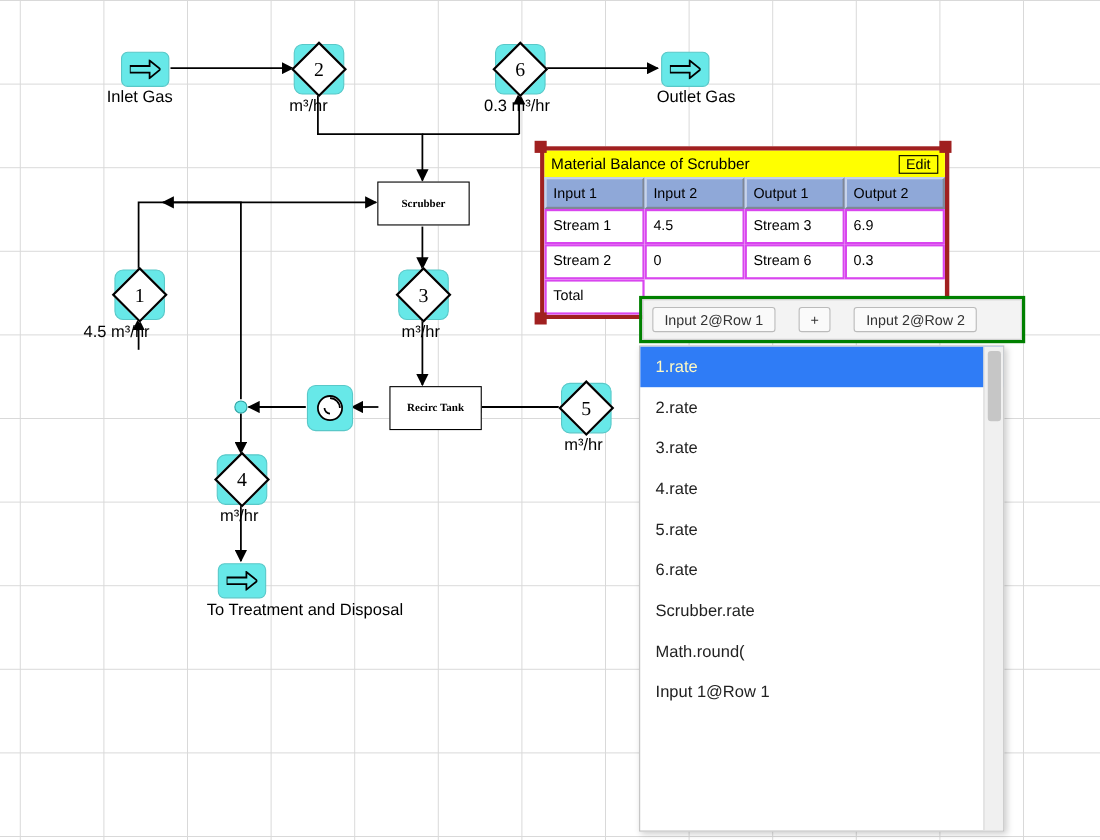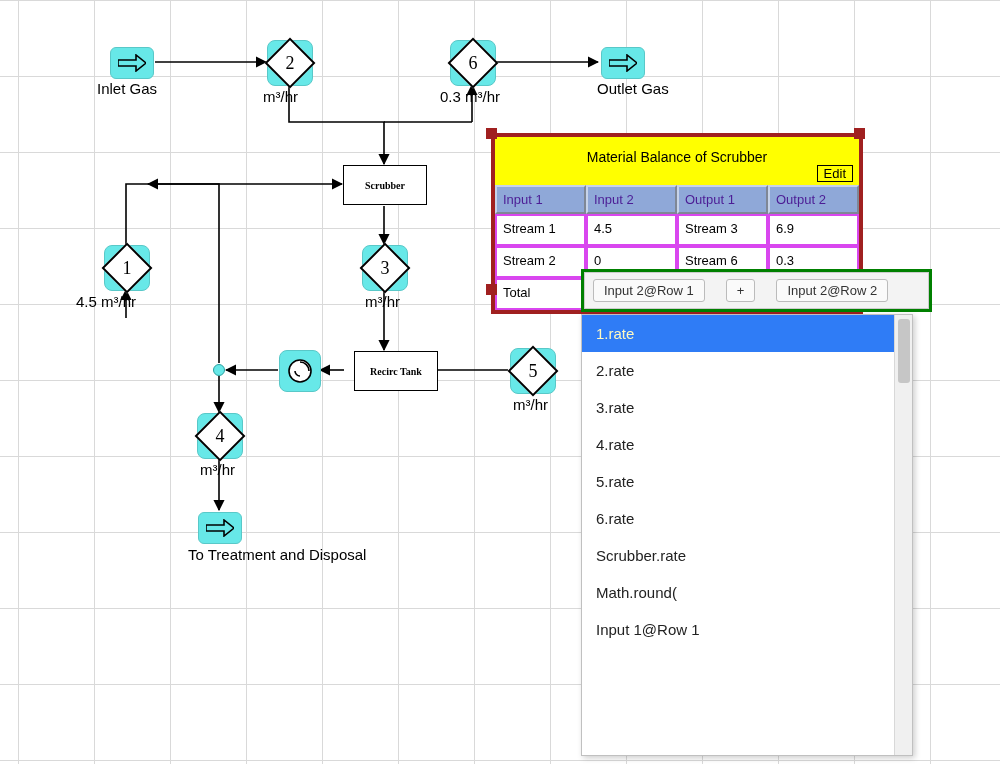--- a/index.html
+++ b/index.html
@@ -47,29 +47,29 @@
   .pump svg{display:block;}
   
   svg.edges{position:absolute;inset:0;width:1000px;height:764px;pointer-events:none;}
   
   .mb-panel{
     position:absolute;left:491px;top:133px;width:364px;
     border:4px solid #a02020;background:#fff;
   }
   .mb-panel .hdr{
     background:#ffff00;height:24px;display:flex;align-items:center;
-    padding:12px 6px;font-size:14px;color:#000;flex-direction:column;
+    padding:0 6px;font-size:14px;color:#000;
   }
   .mb-panel .hdr .edit{
     margin-left:auto;border:1px solid #000;padding:0 6px;font-size:13px;cursor:pointer;
     background:#ffff00;
   }
   .mb-grid{display:grid;grid-template-columns:repeat(4,1fr);}
   .mb-grid .th{
-    background:#8fa8d8;border:2px outset #c7d3ea;color:#4c1d95;
+    background:#8fa8d8;border:2px outset #c7d3ea;color:#000000;
     padding:5px 6px;font-size:13px;
   }
   .mb-grid .td{
     border:2px solid #d946ef;background:#fff;color:#000;
     padding:5px 6px;font-size:13px;min-height:18px;
   }
   
   .formula-wrap{
     position:absolute;left:581px;top:269px;width:345px;
     border:3px solid #008000;background:#fff;

